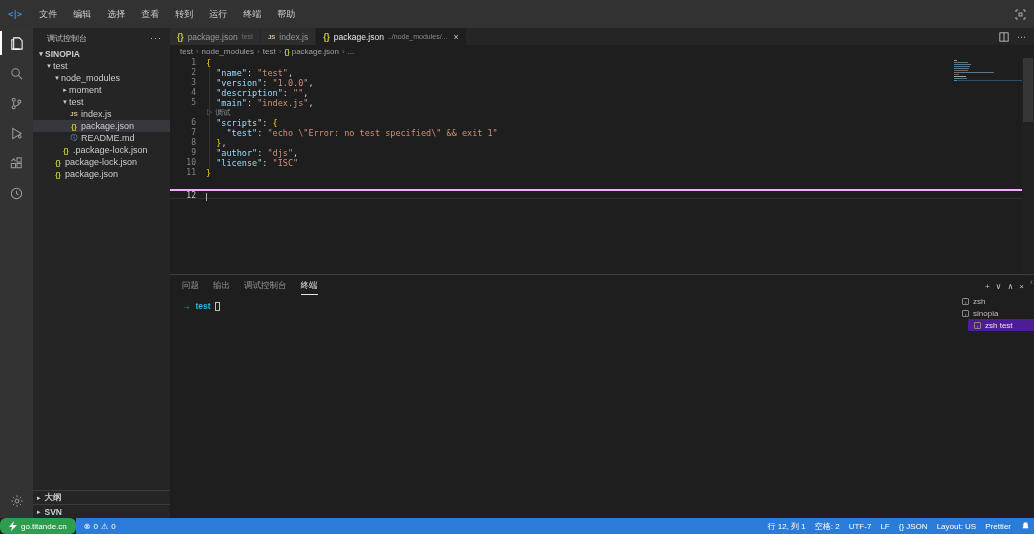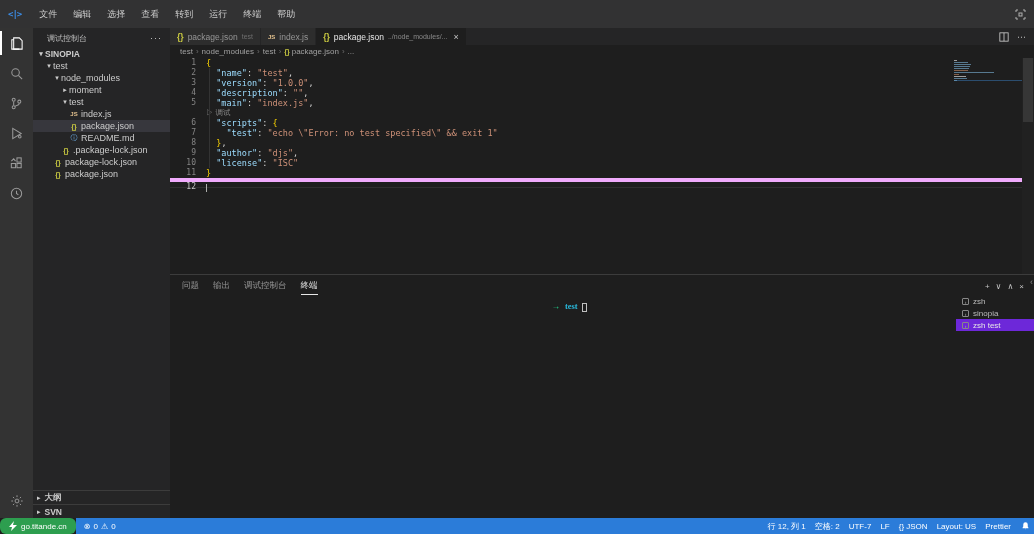--- a/index.html
+++ b/index.html
@@ -59,21 +59,21 @@
   .breadcrumb { height:13px; background:#1e1e1e; display:flex; align-items:center; padding-left:10px; font-size:8px; color:#a0a0a0; flex:none; }
   .crumb { cursor:pointer; white-space:pre; }
   .crumb .ficon { font-size:7px; }
   .crumb-sep { margin:0 3px; color:#6e6e6e; }
 
   
   .code-area { position:relative; height:216px; background:#1e1e1e; flex:none; overflow:hidden; font-family:"DejaVu Sans Mono",monospace; }
   .cl { display:flex; height:10px; line-height:10px; font-size:8.5px; position:relative; }
   .cl .ln { width:26px; text-align:right; color:#858585; flex:none; font-size:8px; }
   .cl .lc { padding-left:10px; white-space:pre; color:#d4d4d4; }
-  .cl.cur { border-top:4px solid #f0abfc; border-bottom:1px solid #2f2f2f; }
+  .cl.cur { border-top:2px solid #f0abfc; border-bottom:1px solid #2f2f2f;margin-top:11px; }
   .cl.cur .ln { color:#c6c6c6; }
   .tk-k { color:#9cdcfe; }
   .tk-s { color:#ce9178; }
   .tk-b { color:#ffd700; }
   .tk-p { color:#d4d4d4; }
   .lens { padding-left:10px; color:#8a8a8a; font-size:7.5px; font-family:"Liberation Sans",sans-serif; cursor:pointer; }
   .caret { display:inline-block; width:1px; height:8px; background:#aeafad; vertical-align:middle; }
   .indent-guide { position:absolute; left:39px; top:10px; width:1px; height:100px; background:#333333; }
 
   .minimap { position:absolute; right:14px; top:2px; width:66px; height:26px; cursor:pointer; }
@@ -81,30 +81,30 @@
   .mm-blue-line { position:absolute; left:0; right:-6px; top:20px; height:1px; background:#2b4d6e; }
   .vscroll { position:absolute; right:0; top:0; bottom:0; width:12px; background:#212121; cursor:pointer; }
   .vscroll .thumb { position:absolute; top:0; left:1px; right:1px; height:64px; background:rgba(121,121,121,0.25); }
 
   
   .panel { flex:1; background:#1e1e1e; border-top:1px solid #3c3c3c; display:flex; position:relative; min-height:0; }
   .panel-left { flex:1; display:flex; flex-direction:column; min-width:0; }
   .panel-tabs { display:flex; gap:14px; padding:5px 0 0 12px; height:20px; flex:none; }
   .ptab { font-size:8.5px; color:#969696; cursor:pointer; padding-bottom:3px; }
   .ptab.active { color:#e7e7e7; border-bottom:1px solid #e7e7e7; }
-  .term { flex:1; padding:6px 0 0 12px; font-family:Liberation Serif, serif; font-size:8.5px;text-align:center; }
+  .term { flex:1; padding:6px 0 0 12px; font-family:Liberation Sans, sans-serif; font-size:8.5px; }
   .term .arrow { color:#23d18b; font-weight:bold; }
   .term .tdir { color:#29b8db; font-weight:bold; margin-left:5px; }
   .term .tcursor { display:inline-block; width:5px; height:9px; border:1px solid #c0c0c0; vertical-align:middle; margin-left:4px; }
   .panel-right { width:78px; flex:none; display:flex; flex-direction:column; padding-top:4px; }
   .panel-actions { display:flex; justify-content:flex-end; gap:6px; padding-right:10px; color:#c5c5c5; font-size:8px; height:14px; align-items:center; }
   .pact { cursor:pointer; }
   .term-list { margin-top:2px; }
   .tl-item { height:12px; display:flex; align-items:center; font-size:8px; color:#bbbbbb; padding-left:6px; cursor:pointer; white-space:nowrap; }
-  .tl-item.selected { background:#6d28d9; color:#e7e7e7; }
+  .tl-item.selected { background:#4c1d95; color:#e7e7e7;margin-left:12px; }
   .tl-icon { width:7px; height:7px; border:1px solid #888; border-radius:1px; font-size:5px; line-height:6px; text-align:center; color:#aaa; margin-right:4px; flex:none; }
   .panel-chevron { position:absolute; top:2px; right:1px; color:#8a8a8a; font-size:9px; cursor:pointer; }
 
   
   .statusbar { height:16px; display:flex; align-items:stretch; font-size:8px; color:#ffffff; }
   .sb-remote { background:var(--green,#2d9e4f); display:flex; align-items:center; padding:0 9px; gap:4px; cursor:pointer;border-radius:6px; }
   .sb-remote svg { display:block; }
   .sb-rest { flex:1; background:var(--blue,#2b7cd9); display:flex; align-items:center; }
   .sb-problems { display:flex; align-items:center; gap:3px; padding:0 8px; cursor:pointer; }
   .sb-problems .sym { font-size:8px; }

